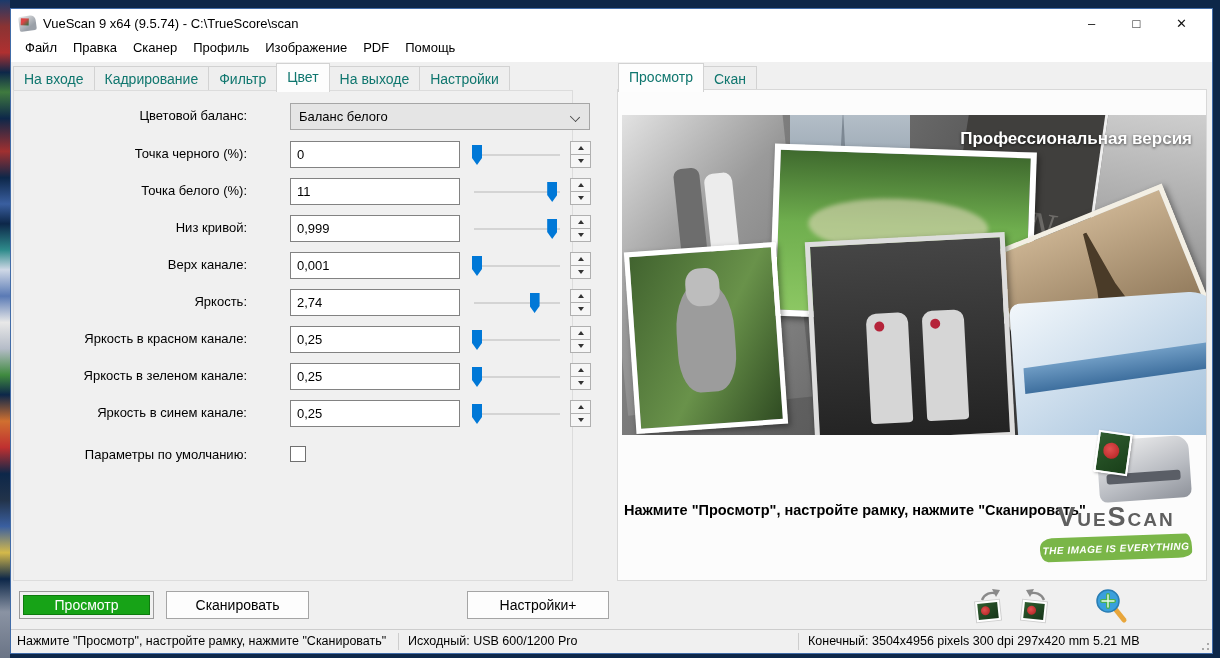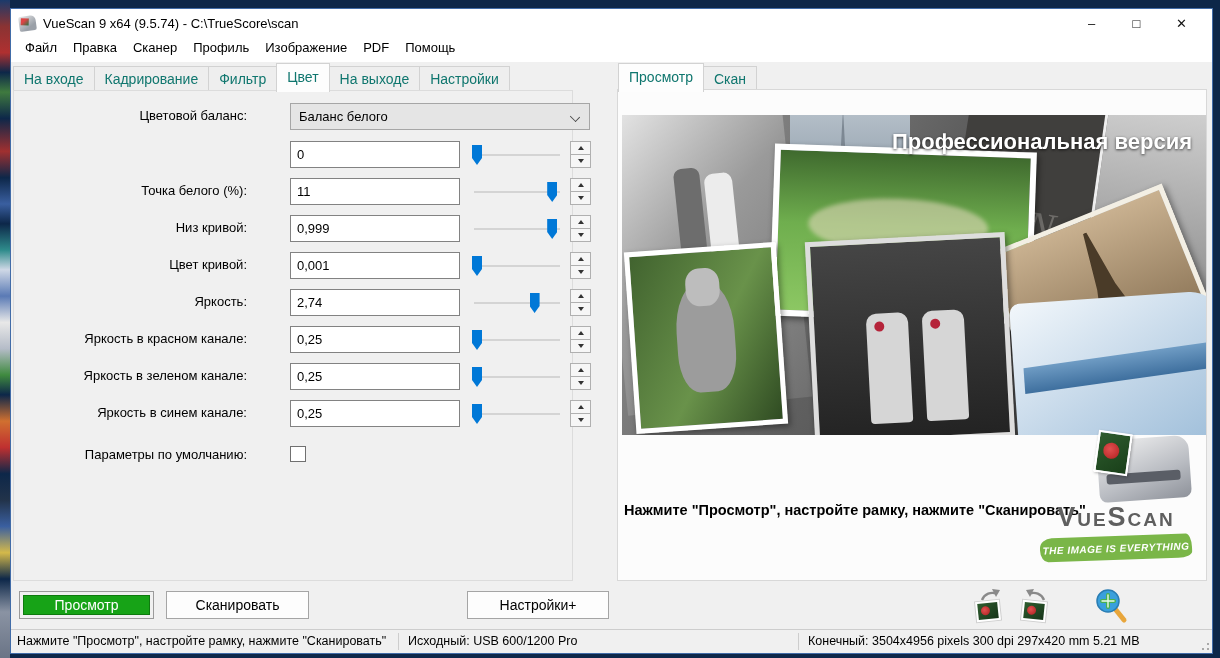--- a/index.html
+++ b/index.html
@@ -100,21 +100,21 @@
   .ph-boys { left:188px; top:122px; width:200px; height:205px; transform:rotate(-3deg);
     border:5px solid #ddd; background:linear-gradient(#454545,#232323); box-shadow:2px 3px 6px rgba(0,0,0,.45); }
   .ph-boys .boy { position:absolute; top:70px; width:42px; height:110px; background:#d6d6d6; border-radius:10px 10px 4px 4px; }
   .ph-boys .b1 { left:52px; } .ph-boys .b2 { left:108px; }
   .ph-boys .rose { position:absolute; width:10px; height:10px; border-radius:50%; background:#b5243a; top:78px; }
   .ph-boys .r1 { left:60px; } .ph-boys .r2 { left:116px; }
   .ph-scanner { left:392px; top:182px; width:210px; height:150px; transform:rotate(-4deg);
     background:linear-gradient(150deg,#f2f7fb,#c2d6e8 55%,#9dbdd9); border-radius:10px 30px 6px 6px; }
   .ph-scanner::after { content:""; position:absolute; left:10px; top:58px; right:14px; height:26px;
     background:linear-gradient(#6f9cc4,#3e6f9e); transform:skewY(-4deg); }
-  .banner { position:absolute; right:14px; top:14px; color:#fff; font-weight:bold; font-size:22px;
+  .banner { position:absolute; right:14px; top:14px; color:#fff; font-weight:bold; font-size:17px;
     text-shadow:0 1px 3px rgba(0,0,0,.7); }
 
   
   .hint { position:absolute; left:6px; top:412px; font-size:14.5px; font-weight:bold; color:#000; }
   .logo { position:absolute; right:10px; top:348px; width:160px; height:132px; }
   .logo-scanner { position:absolute; right:6px; top:0; width:92px; height:62px;
     background:linear-gradient(160deg,#f2f2f2,#b9bcc2 60%,#8e929a); border-radius:8px 14px 8px 8px; transform:rotate(-4deg); }
   .logo-scanner::after { content:""; position:absolute; left:8px; top:34px; right:10px; height:10px; background:#5a5e66; border-radius:3px; }
   .logo-photo { position:absolute; right:66px; top:-6px; width:34px; height:42px; background:#fff; border:2px solid #fff;
     transform:rotate(8deg); box-shadow:1px 1px 3px rgba(0,0,0,.3);
@@ -196,20 +196,21 @@
 
     <div class="frow" style="top:12px">
       <span class="flabel">Цветовой баланс:</span>
       <div class="fselect">
         <span>Баланс белого</span>
         <span class="chev"></span>
       </div>
     </div>
 
     <div class="frow" style="top:50px">
+      <span class="flabel">Точка черного (%):</span>
       <input class="ftext" value="0" style="">
       <div class="slider">
           <div class="track"></div>
           <div class="thumb" style="left: calc(0% + 0px);"></div>
         </div>
       <div class="spin">
           <div class="half">
             <div class="tri-up"></div>
           </div>
           <div class="half">
@@ -246,21 +247,21 @@
           <div class="half">
             <div class="tri-up"></div>
           </div>
           <div class="half">
             <div class="tri-dn"></div>
           </div>
         </div>
     </div>
 
     <div class="frow" style="top:161px">
-      <span class="flabel">Цвет кривой:</span>
+      <span class="flabel">Верх канале:</span>
       <input class="ftext" value="0,001" style="">
       <div class="slider">
           <div class="track"></div>
           <div class="thumb" style="left: calc(0% + 0px);"></div>
         </div>
       <div class="spin">
           <div class="half">
             <div class="tri-up"></div>
           </div>
           <div class="half">

